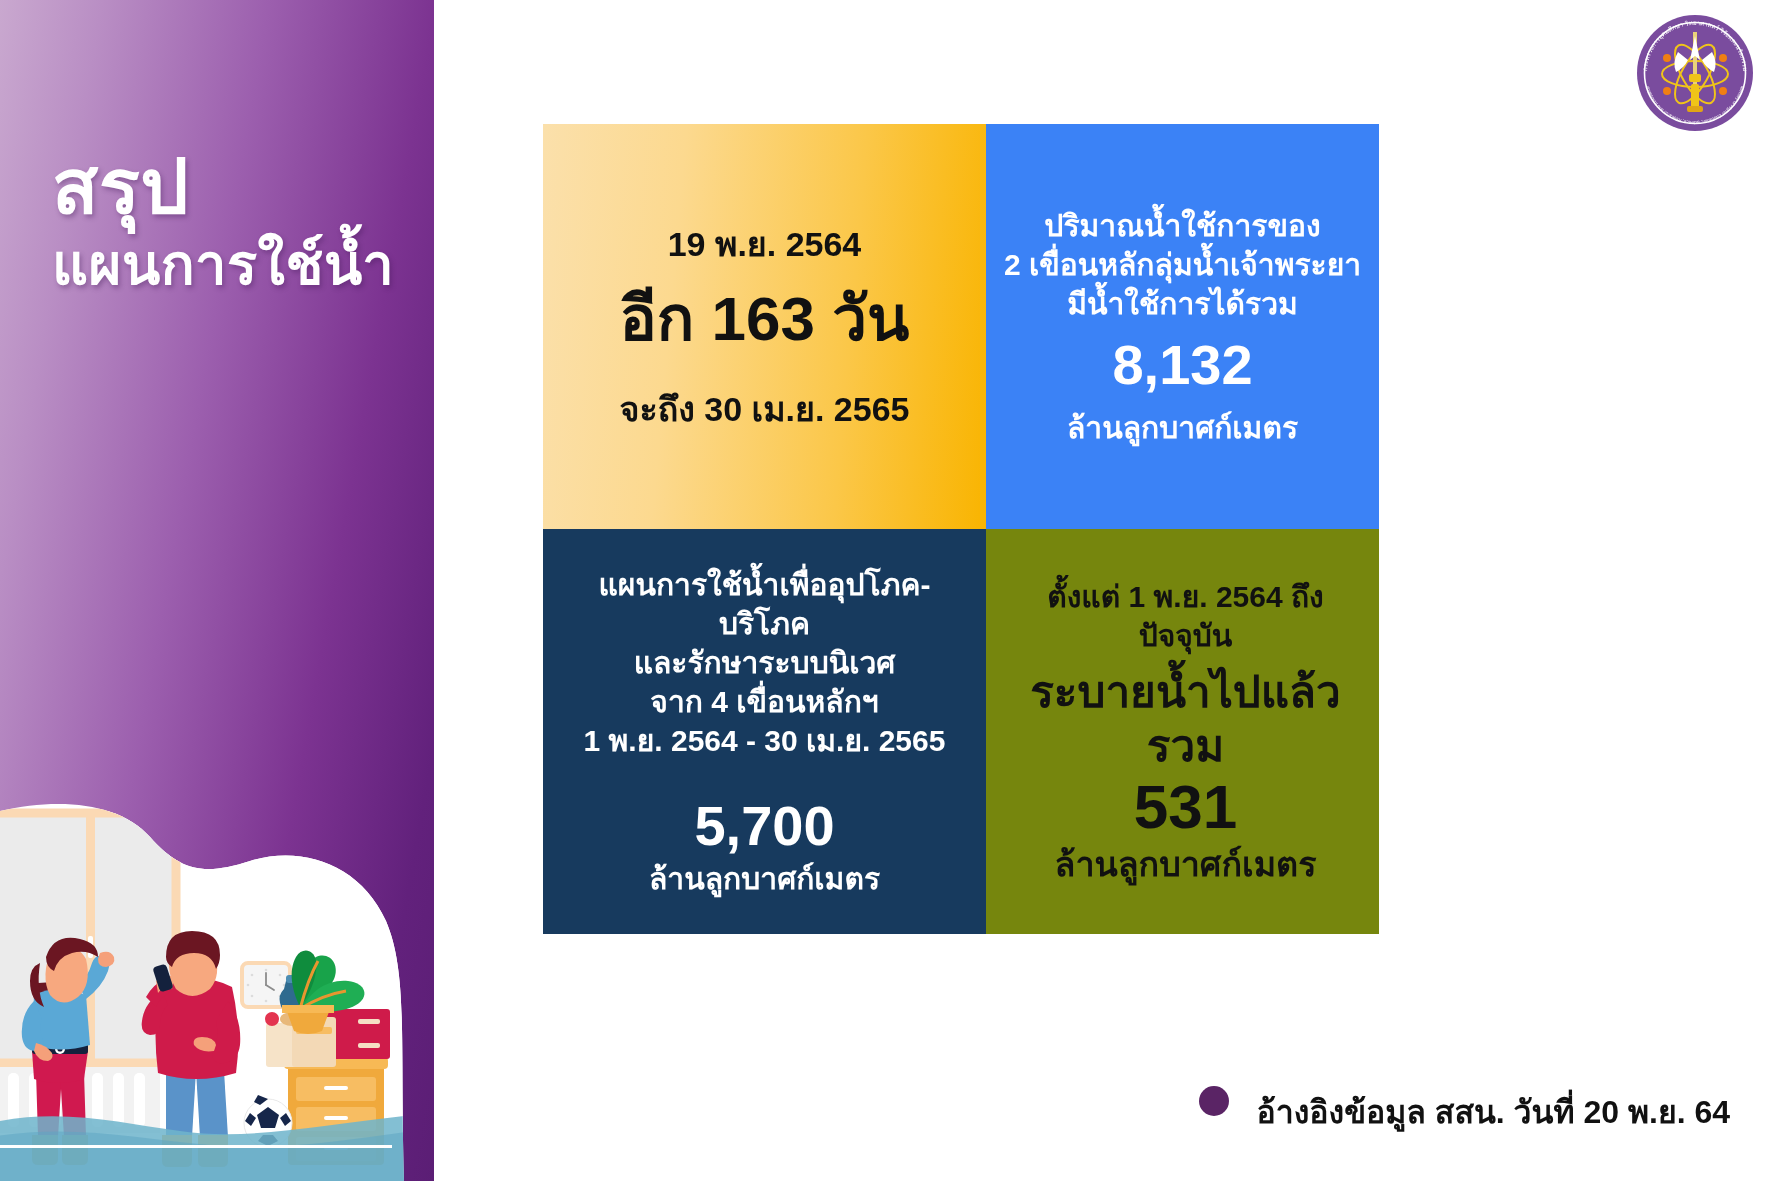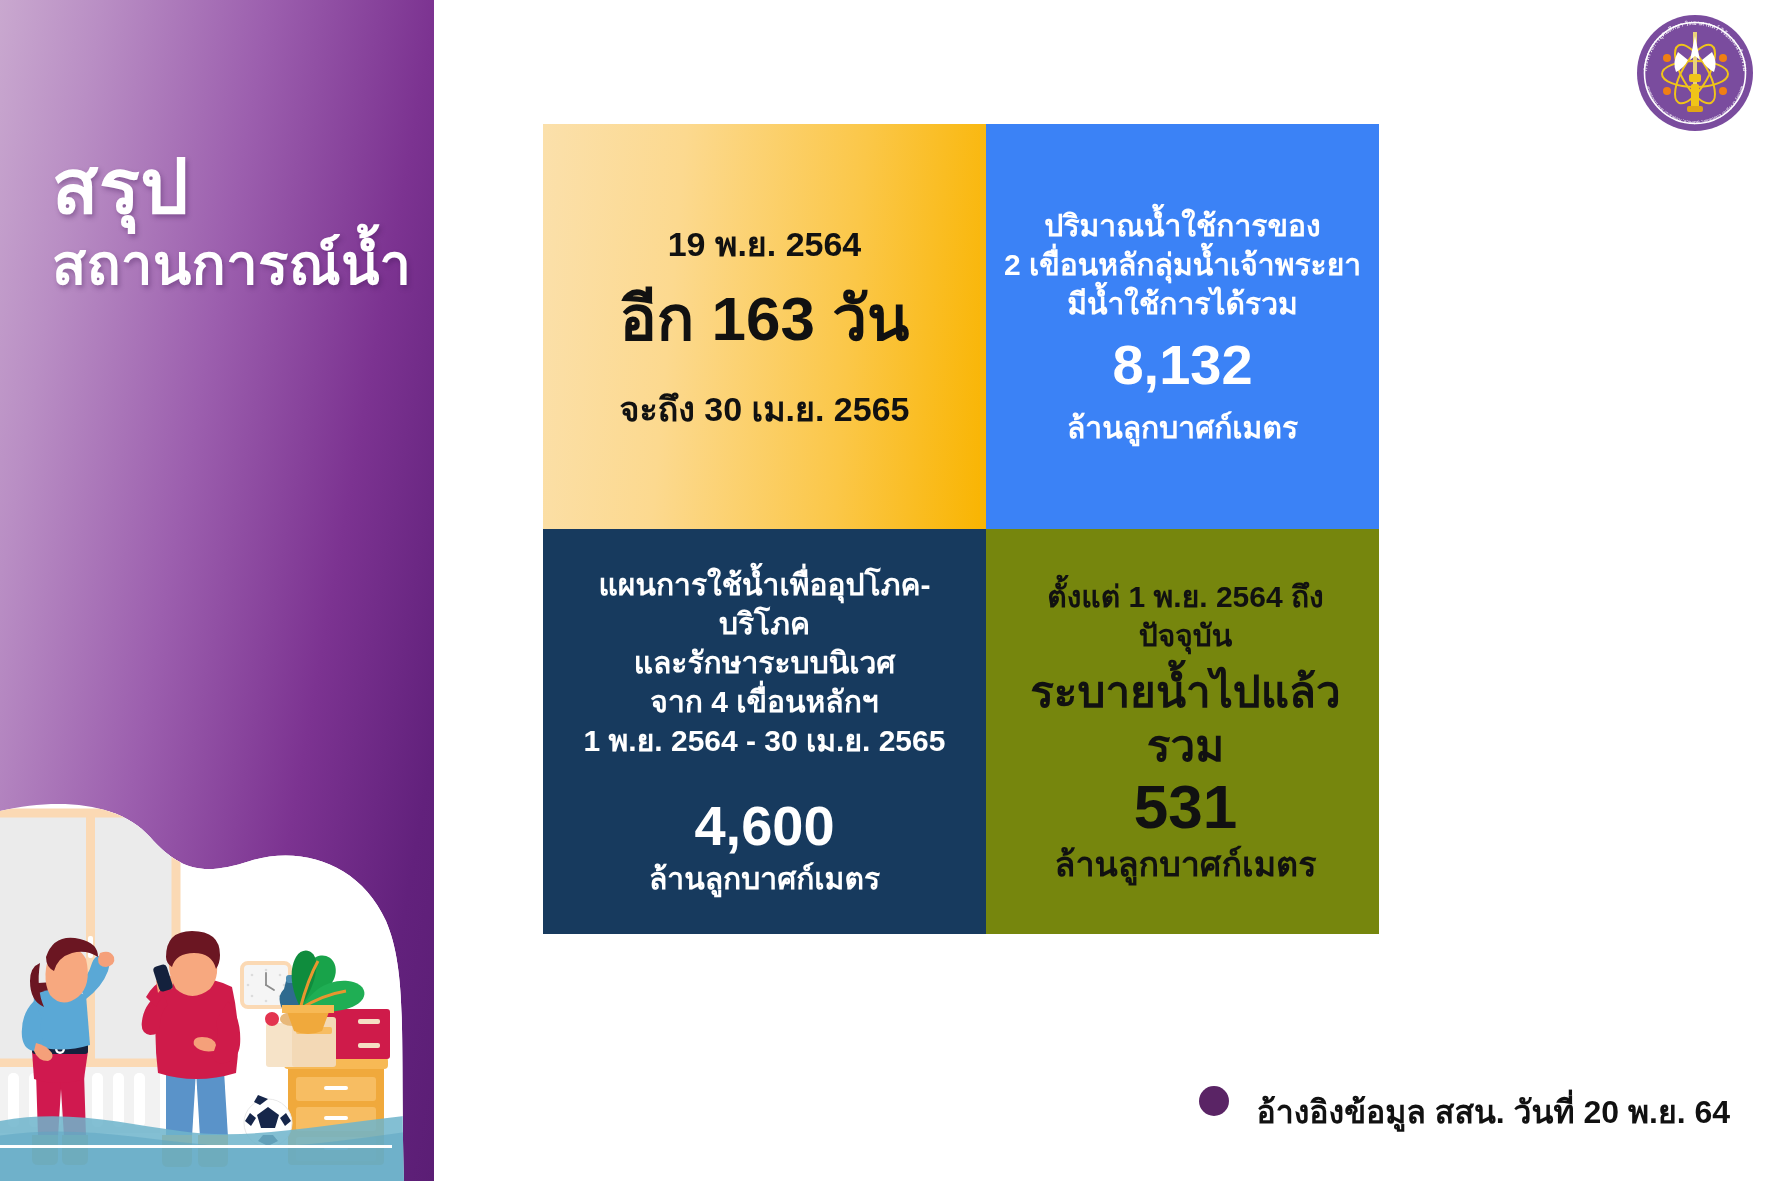--- a/index.html
+++ b/index.html
@@ -81,21 +81,21 @@
 </style>
 </head>
 <body>
 
 <div id="page">
 
   <div id="left-panel">
 
     <div id="title-block">
       <div class="title-l1">สรุป</div>
-      <div class="title-l2">สถานการณ์น้ำ</div>
+      <div class="title-l2">แผนการใช์น้ำ</div>
     </div>
 
     <svg id="illustration" viewBox="0 0 434 430">
       <defs>
         <clipPath id="whiteBlobClip">
           <path d="M0,60 C60,46 120,52 150,86 C182,122 206,124 250,110
                    C300,94 360,112 386,170 C408,222 400,290 404,430
                    L0,430 Z"></path>
         </clipPath>
       </defs>
@@ -307,21 +307,21 @@
         <div class="line-sm gap-top-s">ล้านลูกบาศก์เมตร</div>
       </div>
     </div>
 
     <div class="row row2">
       <div class="cell cell-navy">
         <div class="line-sm">แผนการใช้น้ำเพื่ออุปโภค-บริโภค</div>
         <div class="line-sm">และรักษาระบบนิเวศ</div>
         <div class="line-sm">จาก 4 เขื่อนหลักฯ</div>
         <div class="line-sm">1 พ.ย. 2564 - 30 เม.ย. 2565</div>
-        <div class="line-xl gap-top-l">4,600</div>
+        <div class="line-xl gap-top-l">5,700</div>
         <div class="line-sm">ล้านลูกบาศก์เมตร</div>
       </div>
 
       <div class="cell cell-olive">
         <div class="line-sm">ตั้งแต่ 1  พ.ย. 2564 ถึงปัจจุบัน</div>
         <div class="line-lg gap-top-s">ระบายน้ำไปแล้วรวม</div>
         <div class="line-xxl">531</div>
         <div class="line-md">ล้านลูกบาศก์เมตร</div>
       </div>
     </div>

